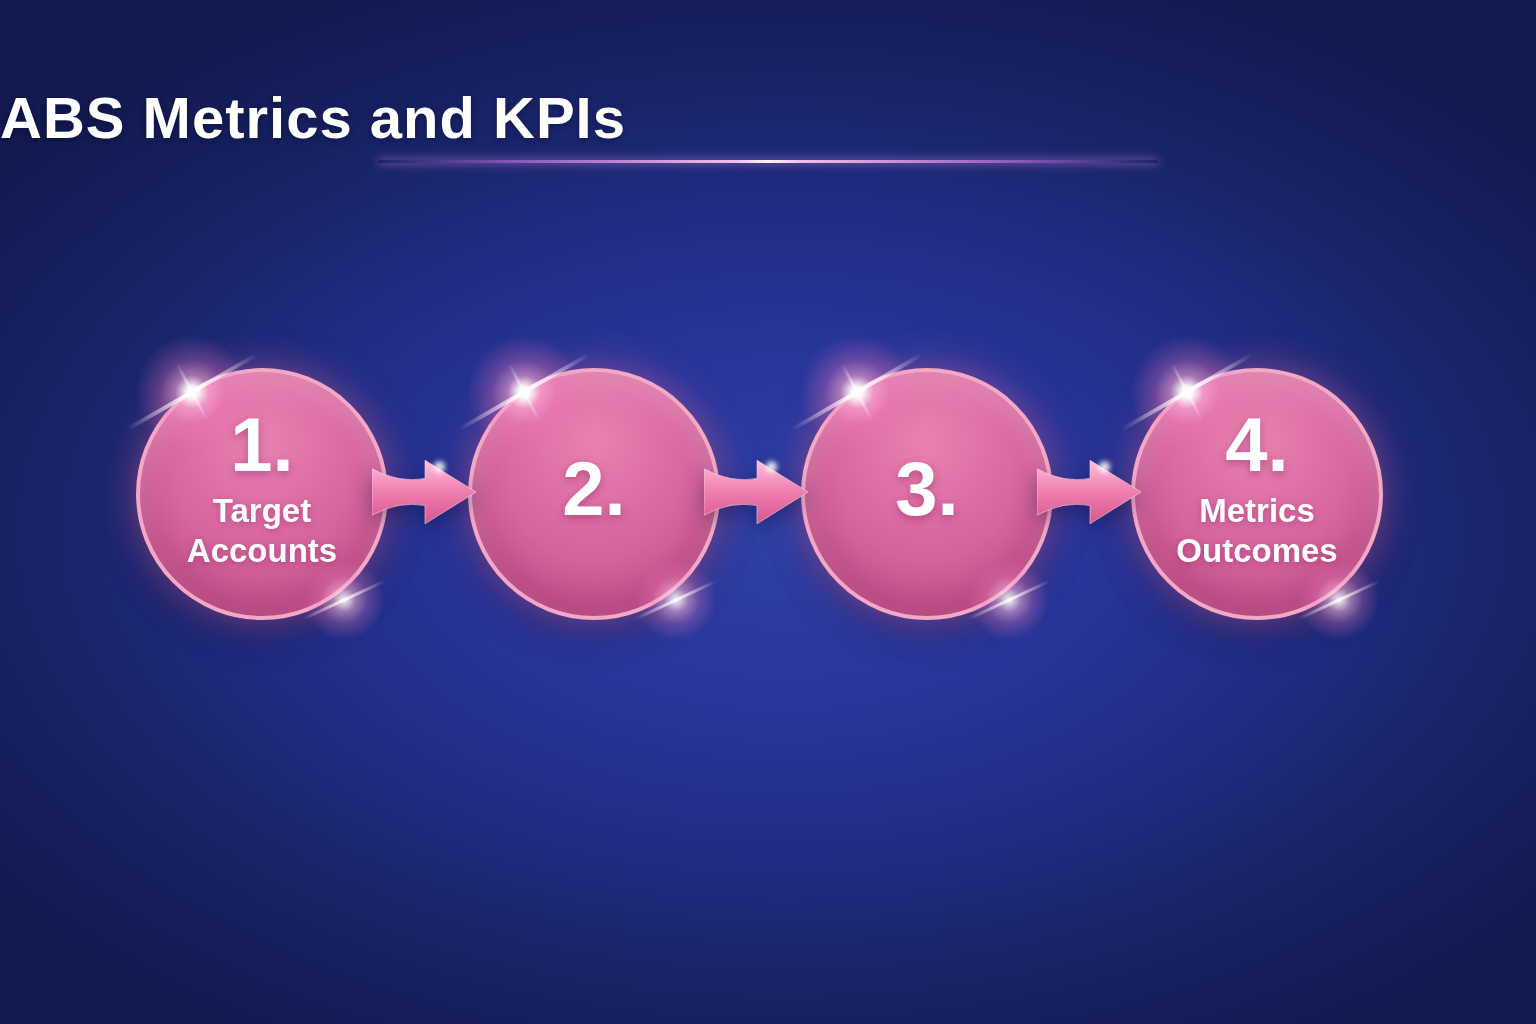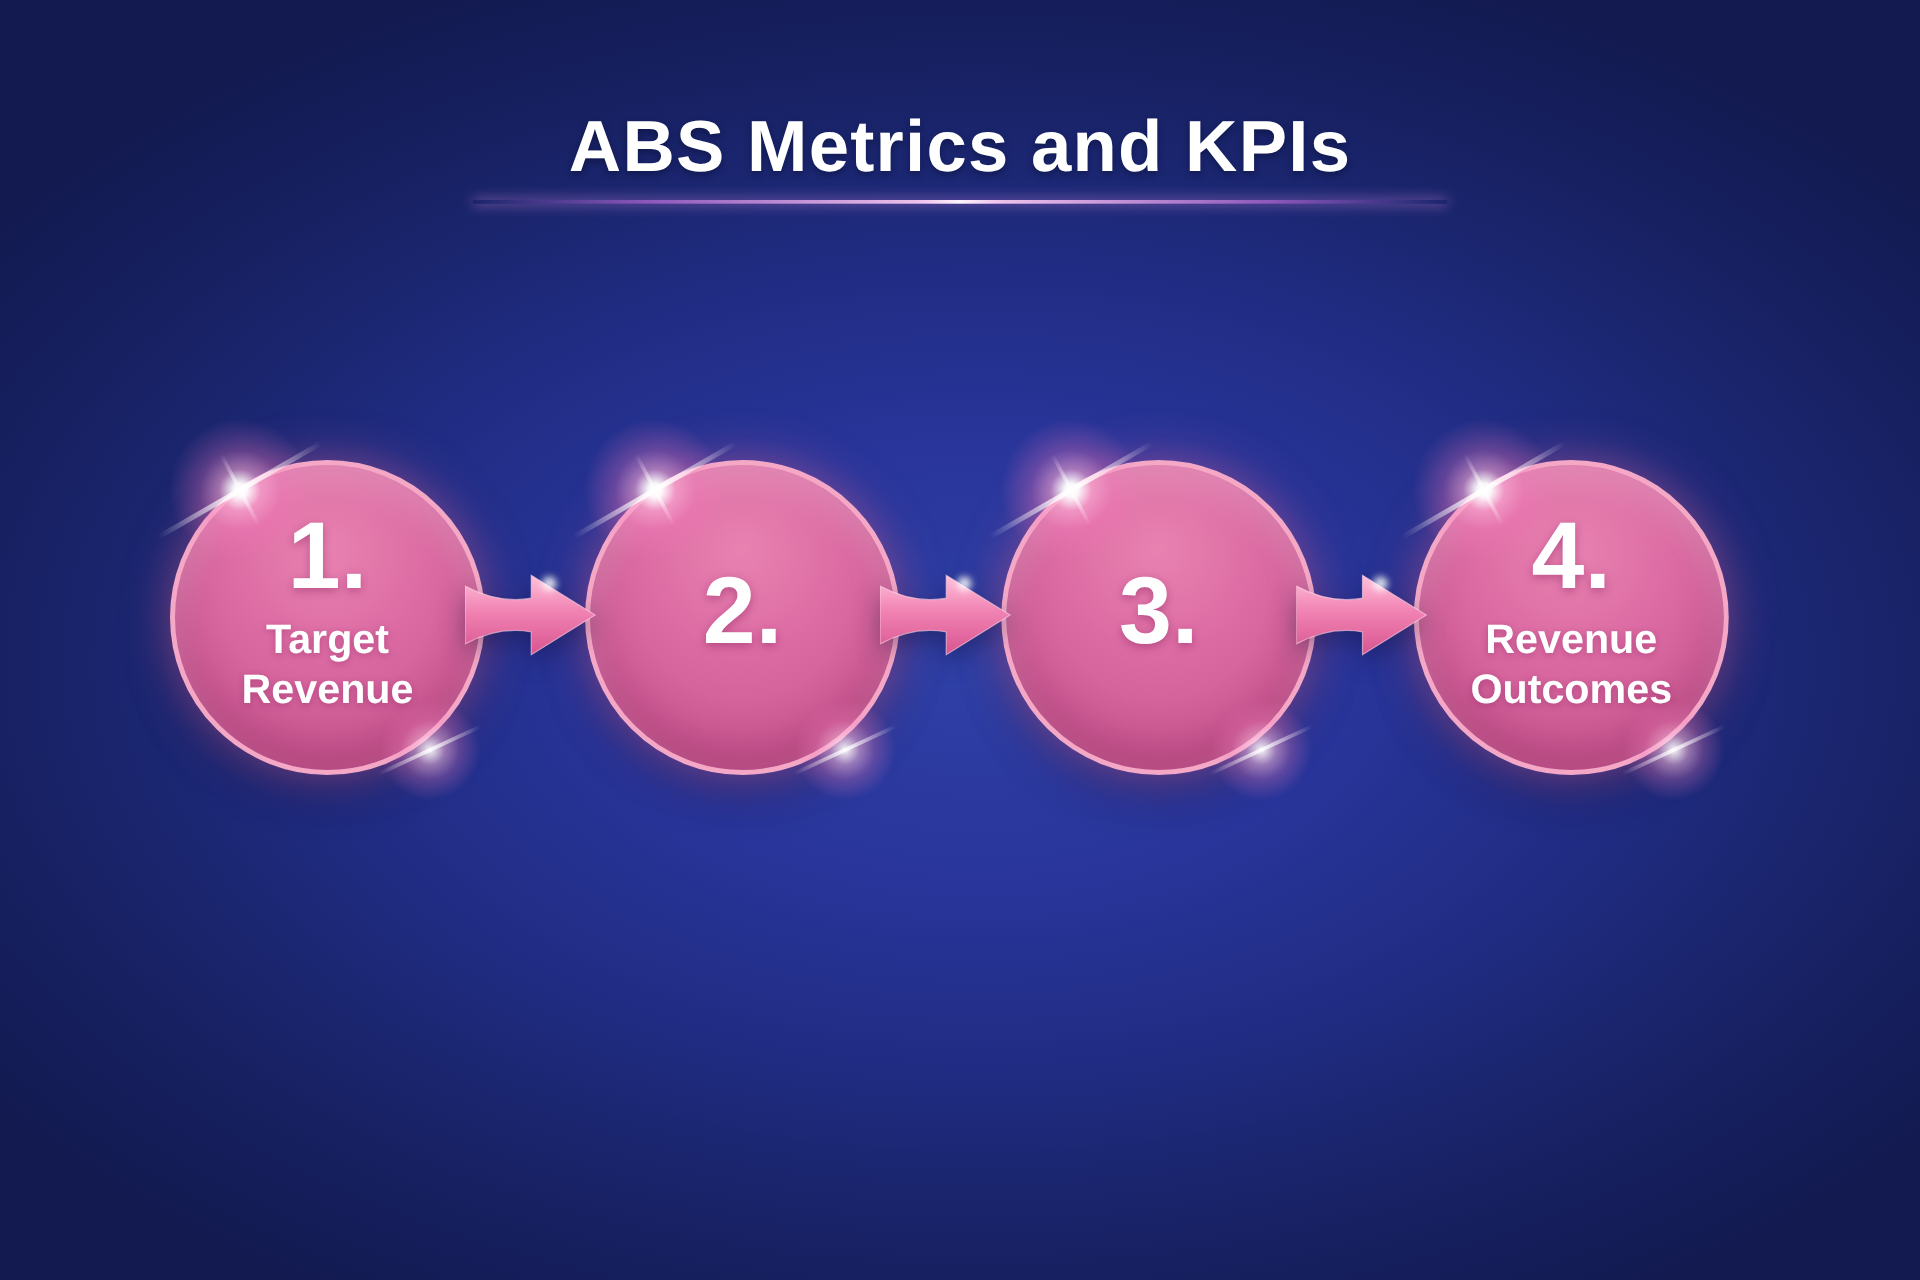--- a/index.html
+++ b/index.html
@@ -5,21 +5,21 @@
   html,body{margin:0;padding:0;background:#0d1440;}
   .stage{
     position:relative;width:1536px;height:1024px;overflow:hidden;
     font-family:"Liberation Sans",sans-serif;
     background:radial-gradient(ellipse 64% 58% at 51% 52%,
       #2f40a6 0%, #29359a 30%, #202c82 55%, #182265 78%, #121a50 100%);
   }
   
   .title{
     position:absolute;top:84px;left:0;width:100%;margin:0;
-    text-align:center;color:#ffffff;
+    text-align:left;color:#ffffff;
     font-size:58px;font-weight:bold;letter-spacing:1px;
     text-shadow:0 2px 6px rgba(5,10,40,.45);
   }
   .underline{
     position:absolute;top:160px;left:50%;transform:translateX(-50%);
     width:780px;height:3px;border-radius:2px;
     background:linear-gradient(90deg,
       rgba(170,90,200,0) 0%, rgba(178,104,212,.75) 18%,
       #eec2ec 46%, #fff3fc 50%, #eec2ec 54%,
       rgba(178,104,212,.75) 82%, rgba(170,90,200,0) 100%);
@@ -89,21 +89,21 @@
   <h1 class="title">ABS Metrics and KPIs</h1>
   <div class="underline"></div>
 
   <section class="flow">
 
     <div class="step s1">
       <span class="flare"></span>
       <span class="glint"></span>
       <div class="num">1.</div>
       <div class="label">Target
-Revenue</div>
+Accounts</div>
     </div>
 
     <svg class="arrow a1" viewBox="0 0 110 80">
       <defs>
         <linearGradient id="ag1" x1="0" y1="0" x2="0" y2="1">
           <stop offset="0" stop-color="#ffc0da"></stop>
             <stop offset="0.45" stop-color="#f183b3"></stop>
             <stop offset="1" stop-color="#d85490"></stop>
         </linearGradient>
         <filter id="bl1" x="-60%" y="-60%" width="220%" height="220%">
@@ -153,18 +153,18 @@
           </filter>
       </defs>
       <path d="M0,16 Q28,31 55,26 L55,7 L108,40 L55,73 L55,54 Q28,49 0,64 Z" fill="url(#ag3)" stroke="#ffd4e6" stroke-width="1" stroke-opacity="0.6"></path>
       <circle cx="70" cy="14" r="6" fill="#ffffff" opacity="0.85" filter="url(#bl3)"></circle>
     </svg>
 
     <div class="step s4">
       <span class="flare"></span>
       <span class="glint"></span>
       <div class="num">4.</div>
-      <div class="label">Revenue
+      <div class="label">Metrics
 Outcomes</div>
     </div>
 
   </section>
 </div>
 
 </body></html>

